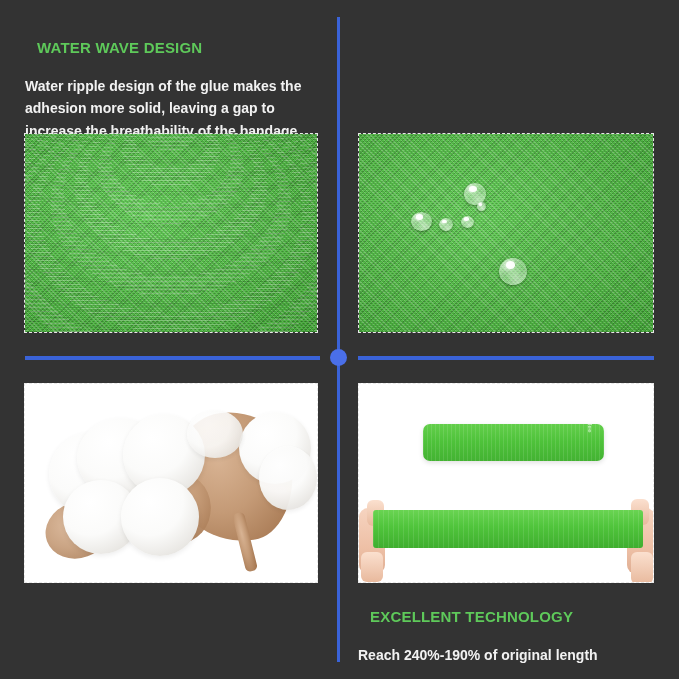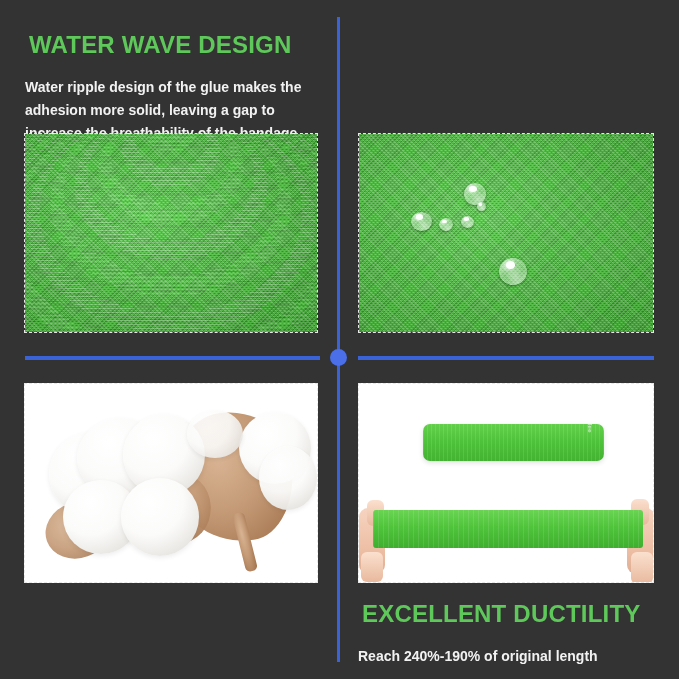--- a/index.html
+++ b/index.html
@@ -52,25 +52,25 @@
     z-index: 3;
   }
 
   
   .panel {
     position: absolute;
     box-sizing: border-box;
   }
   .panel-title {
     color: #5ec95a;
-    font-size: 24px;
+    font-size: 15px;
     font-weight: bold;
     letter-spacing: 0.2px;
     line-height: 1.1;
-    margin: 4px;
+    margin: 12px;
     white-space: nowrap;
   }
   .panel-desc {
     color: #f2f2f2;
     font-size: 14px;
     line-height: 1.62;
     margin: 18px 0 0 0;
     font-weight: bold;
   }
 
@@ -295,17 +295,17 @@
     <div class="hand hand-r">
       <div class="finger" style="left:4px; top:-9px; width:18px; height:26px;"></div>
       <div class="finger" style="left:4px; top:44px; width:22px; height:32px;"></div>
     </div>
     <div class="band-stretch">
       <div class="ribs"></div>
     </div>
   </div>
 
   <div class="panel panel-br">
-    <p class="panel-title">EXCELLENT DUCTILITY</p>
+    <p class="panel-title">EXCELLENT TECHNOLOGY</p>
     <p class="panel-desc">Reach 240%-190% of original length</p>
   </div>
 
 </div>
 
 </body></html>

